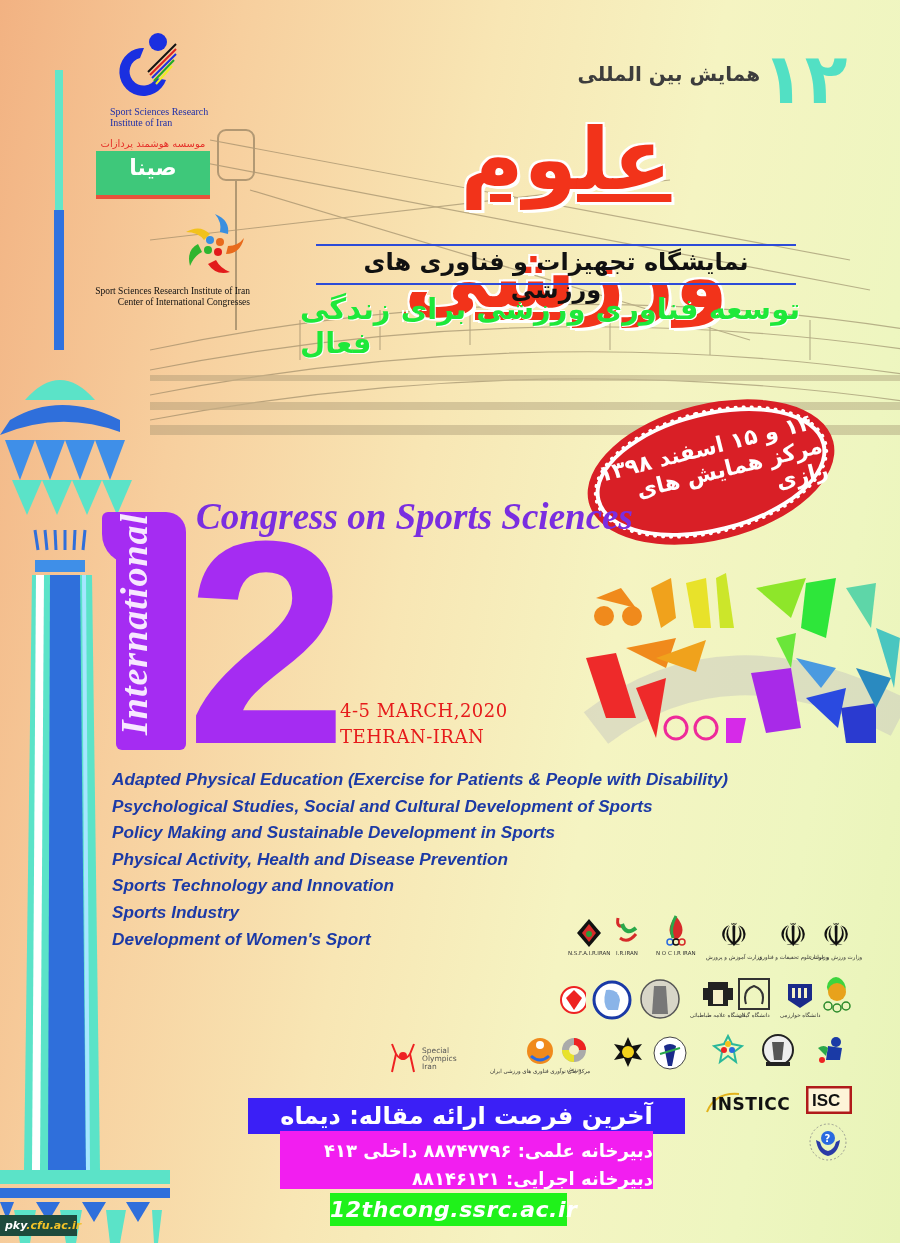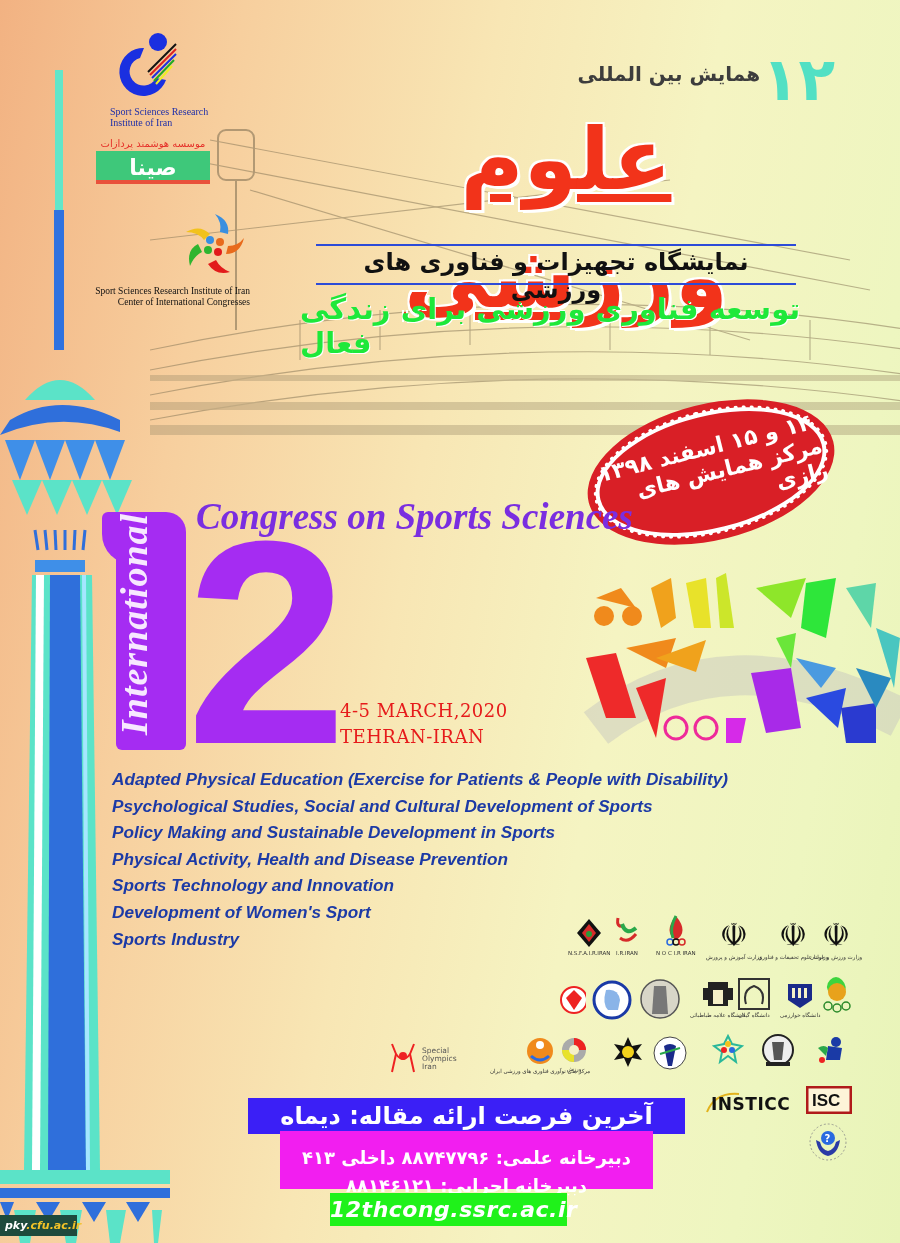--- a/index.html
+++ b/index.html
@@ -13,27 +13,27 @@
 
   
   .stadium { position: absolute; left: 150px; top: 120px; width: 760px; height: 330px; opacity: 0.55; }
 
   
   .logo-ssri { position: absolute; left: 110px; top: 30px; width: 100px; }
   .logo-ssri .mark { width: 70px; height: 72px; margin: 0 auto; position: relative; }
   .logo-caption { font-family: "Liberation Serif", serif; font-size: 10px; line-height: 11px; color: #1f2fa8; }
   .logo-sina { position: absolute; left: 96px; top: 138px; width: 114px; text-align: center; }
   .logo-sina .fa { font-size: 10px; color: #e5322b; direction: rtl; }
-  .logo-sina .word { margin-top: 2px; height: 33px; background: #3ec87a; color: #fff; font-weight: bold; font-size: 22px; line-height: 34px; letter-spacing: 2px; border-bottom: 4px solid #e9513b; }
+  .logo-sina .word { margin-top: 2px; height: 48px; background: #3ec87a; color: #fff; font-weight: bold; font-size: 22px; line-height: 34px; letter-spacing: 2px; border-bottom: 4px solid #e9513b; }
   .logo-cic { position: absolute; left: 60px; top: 210px; width: 190px; text-align: right; }
   .logo-cic .mark { width: 70px; height: 70px; margin: 0 auto 2px; position: relative; }
   .logo-cic .logo-caption { color: #111; font-size: 9.5px; line-height: 10.5px; }
 
   
-  .num-12-fa { position: absolute; left: 762px; top: 40px; font-size: 60px; font-weight: bold; color: #52e0c4; line-height: 78px; font-family: "DejaVu Sans", sans-serif; }
+  .num-12-fa { position: absolute; left: 762px; top: 40px; font-size: 70px; font-weight: bold; color: #52e0c4; line-height: 78px; font-family: "DejaVu Sans", sans-serif; }
   .intl-fa { position: absolute; left: 505px; top: 62px; width: 255px; text-align: right; direction: rtl; font-size: 20px; font-weight: bold; color: #3d3d3d; }
   .main-fa { position: absolute; left: 316px; top: 100px; width: 500px; text-align: center; direction: rtl; font-size: 86px; font-weight: bold; color: #f2331a; line-height: 118px; letter-spacing: 2px; text-shadow: 3px 3px 0 #fff, -2px -2px 0 #fff, 2px -2px 0 #fff, -2px 2px 0 #fff; text-decoration: underline; }
   .rule { position: absolute; left: 316px; width: 480px; height: 2px; background: #2c4bd8; }
   .expo-fa { position: absolute; left: 316px; top: 248px; width: 480px; text-align: center; direction: rtl; font-size: 24px; font-weight: bold; color: #111; }
   .slogan-fa { position: absolute; left: 300px; top: 292px; width: 510px; text-align: left; direction: rtl; font-size: 29px; font-weight: bold; color: #1ee83a; text-shadow: 1px 1px 0 #fff; }
 
   
   .badge { position: absolute; left: 593px; top: 412px; width: 236px; height: 120px; transform: rotate(-14deg); }
   .badge-inner { position: absolute; inset: 0; border-radius: 50%; background: #d91f26; border: 4px solid #fff; box-shadow: 0 0 0 8px #d91f26; display: flex; flex-direction: column; align-items: center; justify-content: center; direction: rtl; color: #fff; font-weight: bold; }
   .badge-inner::after { content: ""; position: absolute; inset: -6px; border-radius: 50%; border: 4px dotted #fff; }
@@ -57,21 +57,21 @@
   
   .topics { position: absolute; left: 112px; top: 766px; }
   .topic { font-family: "Liberation Sans", sans-serif; font-style: italic; font-weight: bold; font-size: 17.2px; line-height: 26.6px; color: #1c3aa6; white-space: nowrap; }
   .plogo { position: absolute; display: flex; flex-direction: column; align-items: center; }
   .plogo .cap { font-size: 5.5px; color: #333; margin-top: 2px; white-space: nowrap; }
   .emblem { width: 30px; height: 34px; position: relative; }
   .emblem::before { content: "☫"; position: absolute; left: 0; right: 0; text-align: center; font-size: 32px; line-height: 34px; color: #111; }
 
   
   .deadline { position: absolute; left: 248px; top: 1098px; width: 437px; height: 36px; background: #3b1ff6; color: #fff; direction: rtl; text-align: center; font-size: 24px; font-weight: bold; line-height: 36px; }
-  .contacts { position: absolute; left: 280px; top: 1131px; width: 373px; height: 58px; background: #f21ef0; color: #fff; direction: rtl; text-align: center; font-size: 18px; font-weight: bold; line-height: 28px; padding-top: 13px; }
+  .contacts { position: absolute; left: 280px; top: 1131px; width: 373px; height: 58px; background: #f21ef0; color: #fff; direction: rtl; font-size: 18px; font-weight: bold; line-height: 28px; padding-top: 6px; }
   .website { position: absolute; left: 330px; top: 1193px; width: 237px; height: 33px; background: #1ff21a; color: #fff; text-align: center; font-family: "DejaVu Sans", sans-serif; font-style: italic; font-weight: bold; font-size: 22px; line-height: 33px; letter-spacing: 0.5px; }
   .watermark { position: absolute; left: 0; top: 1215px; width: 77px; height: 21px; background: #1e4a3c; color: #fff; font-family: "DejaVu Sans", sans-serif; font-style: italic; font-weight: bold; font-size: 11px; line-height: 21px; padding-left: 5px; }
   .watermark .wm-domain { color: #f2c228; }
 </style>
 </head>
 <body>
 
 <div class="poster">
 
   <svg class="stadium" viewBox="0 0 760 330">
@@ -239,22 +239,22 @@
       <path d="M280 100 L315 110 L300 140 Z" fill="#2a8ac0"></path>
     </g>
   </svg>
 
   <div class="topics">
     <div class="topic">Adapted Physical Education (Exercise for Patients &amp; People with Disability)</div>
     <div class="topic">Psychological Studies, Social and Cultural Development of Sports</div>
     <div class="topic">Policy Making and Sustainable Development in Sports</div>
     <div class="topic">Physical Activity, Health and Disease Prevention</div>
     <div class="topic">Sports Technology and Innovation</div>
+    <div class="topic">Sports Industry</div>
     <div class="topic">Development of Women's Sport</div>
-    <div class="topic">Sports Industry</div>
   </div>
 
   <div class="plogo" style="left:568px;top:918px">
     <svg width="26" height="30" viewBox="0 0 26 30">
         <path d="M13 1 L25 15 L13 29 L1 15 Z" fill="#111"></path>
         <path d="M13 6 L20 15 L13 24 L6 15 Z" fill="#d62a2a"></path>
         <circle cx="13" cy="16" r="3" fill="#2a9a3a"></circle>
       </svg>
     <div class="cap">N.S.F.A.I.R.IRAN</div>
   </div>

